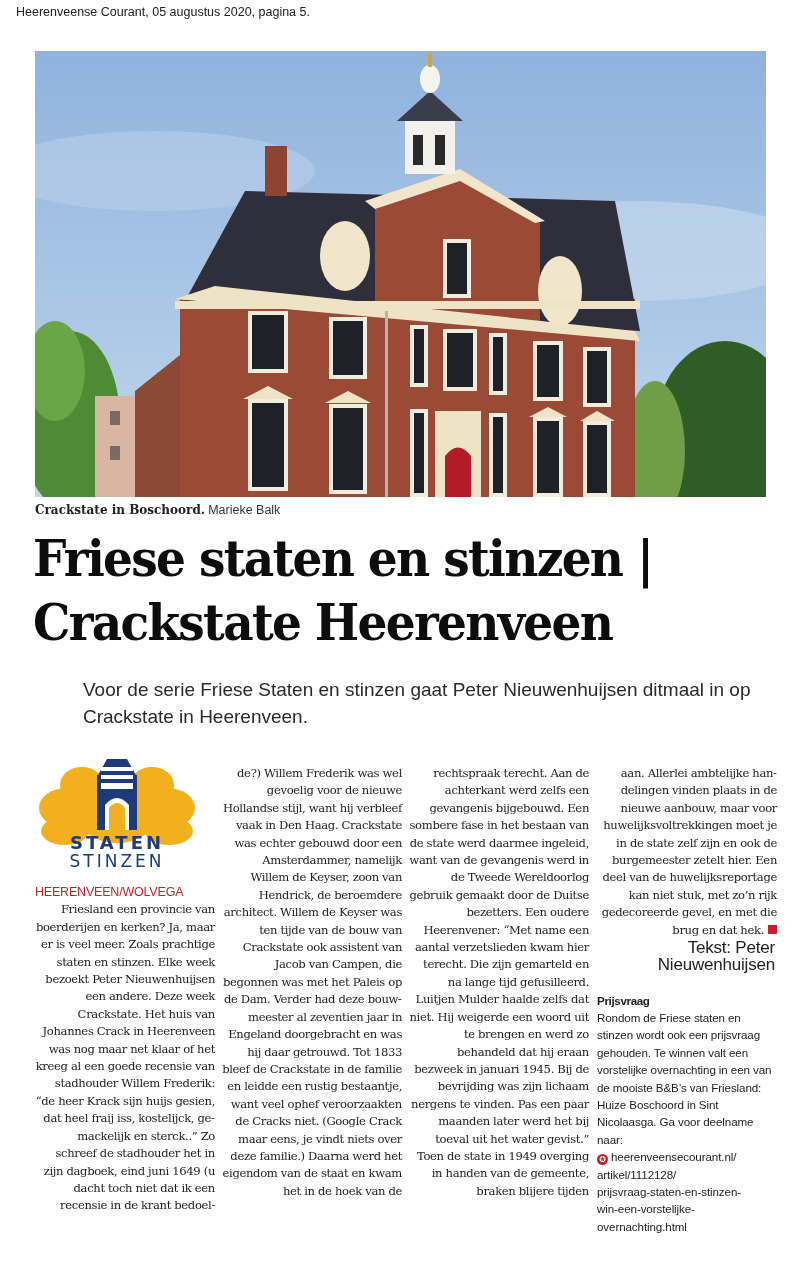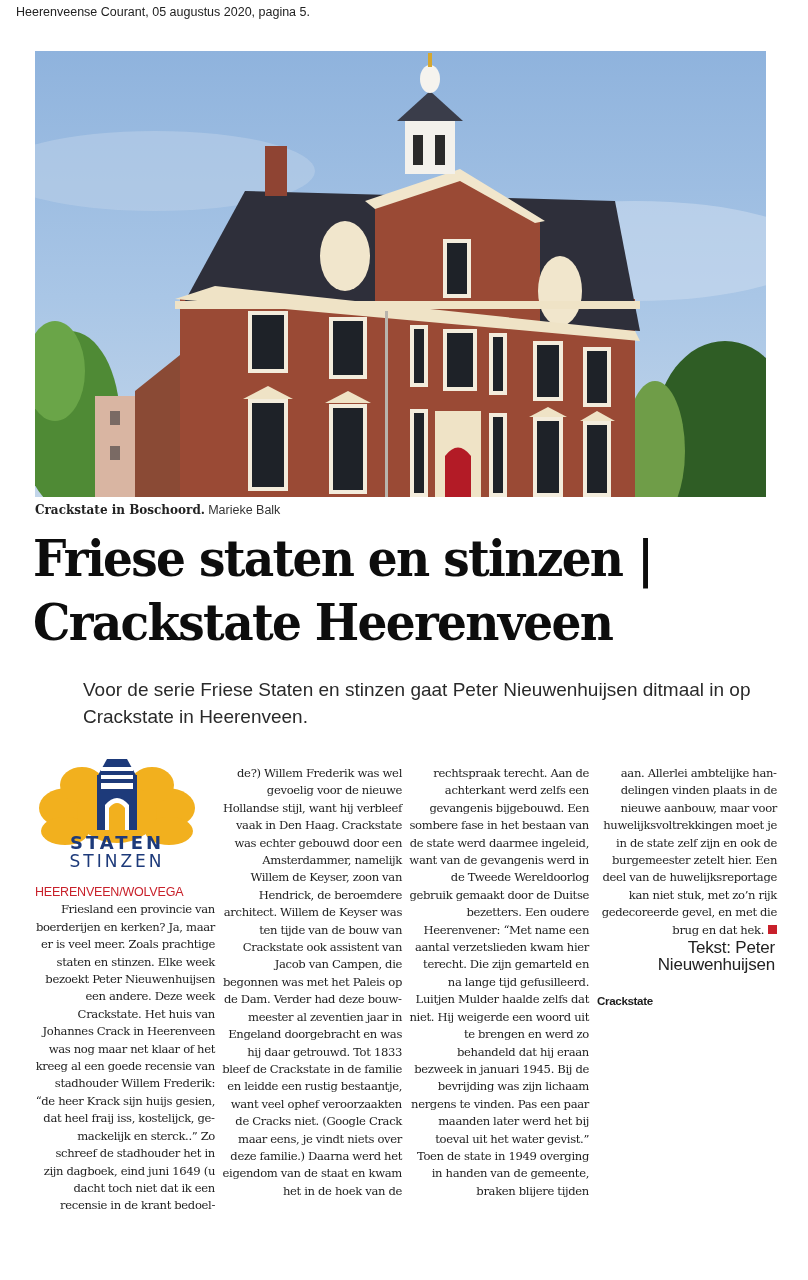--- a/index.html
+++ b/index.html
@@ -184,14 +184,22 @@
   <p>de?) Willem Frederik was wel gevoelig voor de nieuwe Hollandse stijl, want hij ver­bleef vaak in Den Haag. Crackstate was echter ge­bouwd door een Amsterdam­mer, namelijk Willem de Keyser, zoon van Hendrick, de beroemdere architect. Willem de Keyser was ten tijde van de bouw van Crack­state ook assistent van Jacob van Campen, die begonnen was met het Paleis op de Dam. Verder had deze bouw­meester al zeventien jaar in Engeland doorgebracht en was hij daar getrouwd. Tot 1833 bleef de Crackstate in de familie en leidde een rustig bestaantje, want veel ophef veroorzaakten de Cracks niet. (Google Crack maar eens, je vindt niets over deze familie.) Daarna werd het eigendom van de staat en kwam het in de hoek van de</p>
 </div>
 
 <div class="col col3">
   <p>rechtspraak terecht. Aan de achterkant werd zelfs een gevangenis bijgebouwd. Een sombere fase in het bestaan van de state werd daarmee ingeleid, want van de gevan­genis werd in de Tweede Wereldoorlog gebruik ge­maakt door de Duitse bezet­ters. Een oudere Heerenve­ner: “Met name een aantal verzetslieden kwam hier terecht. Die zijn gemarteld en na lange tijd gefusilleerd. Luitjen Mulder haalde zelfs dat niet. Hij weigerde een woord uit te brengen en werd zo behandeld dat hij eraan bezweek in januari 1945. Bij de bevrijding was zijn li­chaam nergens te vinden. Pas een paar maanden later werd het bij toeval uit het water gevist.” Toen de state in 1949 over­ging in handen van de ge­meente, braken blijere tijden</p>
 </div>
 
 <div class="col col4">
   <p><span>aan. Allerlei ambtelijke han­delingen vinden plaats in de nieuwe aanbouw, maar voor huwelijksvoltrekkingen moet je in de state zelf zijn en ook de burgemeester zetelt hier. Een deel van de huwelijksre­portage kan niet stuk, met zo’n rijk gedecoreerde gevel, en met die brug en dat hek.</span><span class="endmark"></span></p>
   <div class="byline">Tekst: Peter Nieuwenhuijsen</div>
-  <div class="side-title">Crackstate</div>
+  <div class="side-title">Prijsvraag</div>
+  <div class="side-body">Rondom de Friese staten en stinzen wordt ook een prijsvraag gehouden. Te winnen valt een vorstelijke overnachting in een van de mooiste B&amp;B’s van Friesland: Huize Boschoord in Sint Nicolaasga. Ga voor deelname naar:</div>
+  <div class="side-body">
+    <span class="link-row"><span class="link-icon">✪</span><span class="link-text">heerenveensecourant.nl/</span></span>
+    <span class="link-row link-text">artikel/1112128/</span>
+    <span class="link-row link-text">prijsvraag-staten-en-stinzen-</span>
+    <span class="link-row link-text">win-een-vorstelijke-</span>
+    <span class="link-row link-text">overnachting.html</span>
+  </div>
 </div>
 
 </body></html>

